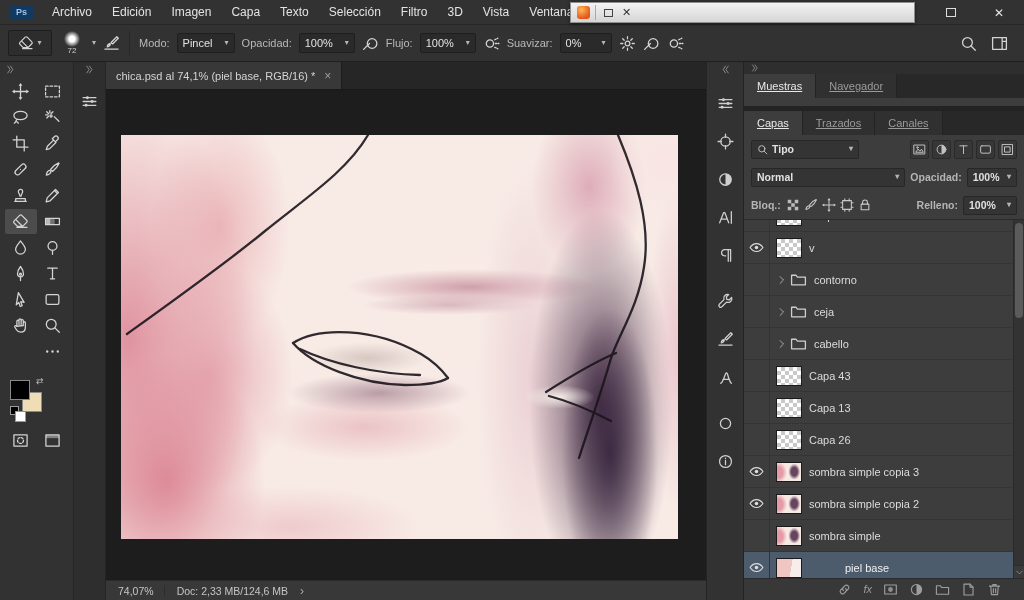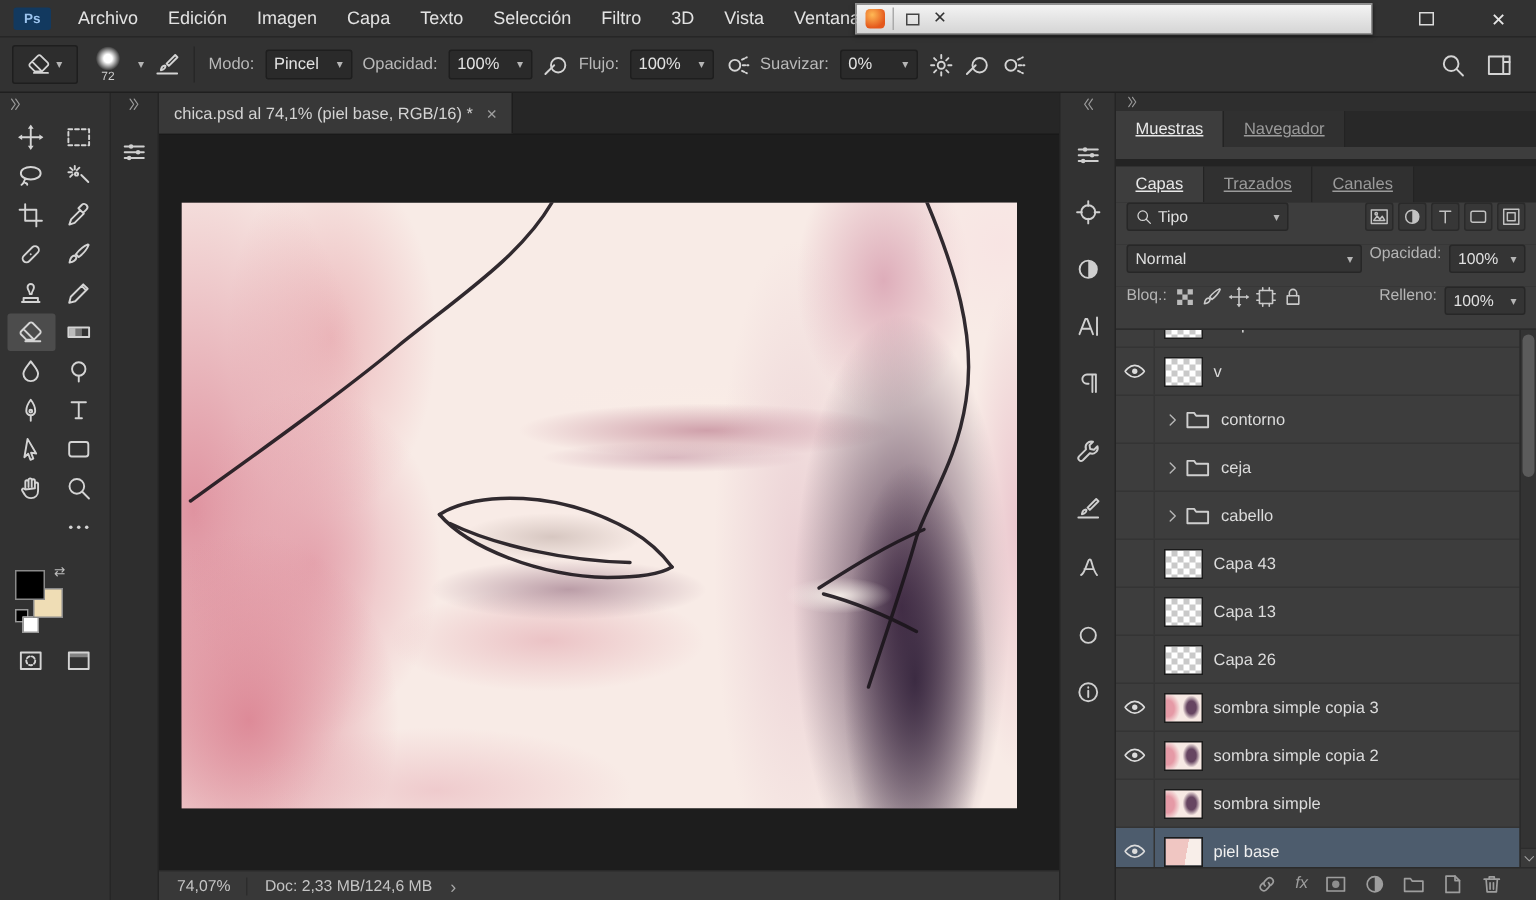--- a/index.html
+++ b/index.html
@@ -98,22 +98,22 @@
   
   .panels{ width:280px; background:#2b2b2b; display:flex; flex-direction:column; position:relative;}
   .panels-head{ height:12px; background:#2e2e2e; display:flex; align-items:center; padding:0 6px;}
   .panels-head .icn{ width:10px; height:10px; color:#9a9a9a;}
   .panel-tabs{ display:flex; background:#282828; height:24px;}
   .panel-tab{ padding:11px 13px; display:flex; align-items:center; font-size:11px; color:#9b9b9b;
     background:#303030; border-right:1px solid #232323;text-decoration:underline;}
   .panel-tab.active{ background:#3d3d3d; color:#e9e9e9;}
   .panel-body-strip{ height:8px; background:#3d3d3d;}
   .panel-gap{ height:5px; background:#232323;}
-  .ctrl-row{ height:28px; background:#3d3d3d; display:flex; padding:0 7px; gap:5px;
-    font-size:10.5px; color:#b5b5b5;}
+  .ctrl-row{ height:28px; background:#3d3d3d; display:flex; align-items:center; padding:0 7px; gap:5px;
+    font-size:10.5px; color:#b5b5b5;font-weight:bold;}
   .p-dd{ background:#343434; border:1px solid #272727; border-radius:2px; height:19px; color:#e0e0e0;
     display:flex; align-items:center; justify-content:space-between; padding:0 5px; gap:4px; font-size:10.5px;}
   .filter-icons{ margin-left:auto; display:flex; gap:3px;}
   .small-btn{ width:19px; height:19px; display:flex; align-items:center; justify-content:center;
     background:#373737; border:1px solid #2a2a2a; border-radius:2px;}
   .small-btn .icn{ width:13px; height:13px; color:#c2c2c2;}
   .lock-icons{ display:flex; gap:4px;}
   .lock-icons .icn{ width:14px; height:14px; color:#c9c9c9;}
   .push-right{ margin-left:auto;}
 
@@ -128,21 +128,21 @@
   .foldico{ width:17px; height:17px; color:#cfcfcf; margin-right:7px;}
   .thumb{ width:26px; height:20px; margin:0 7px 0 6px; border:1px solid #1b1b1b; flex:none; background:#fff;}
   .thumb.checker{ background-image:conic-gradient(#c9c9c9 0 25%, #ffffff 0 50%, #c9c9c9 0 75%, #ffffff 0);
     background-size:8px 8px;}
   .thumb.face{ background:
     radial-gradient(ellipse 34% 62% at 72% 48%, #664561 0 38%, rgba(102,69,97,0) 72%),
     radial-gradient(ellipse 45% 75% at 6% 52%, #e59aa6 0 40%, rgba(229,154,166,0) 78%),
     #f7e9e4;}
   .thumb.skin{ background:linear-gradient(100deg, #f0c6c2 0 58%, #f8eee9 58%);}
   .layer-name{ font-size:11px; color:#dcdcdc; white-space:nowrap;}
-  .layer-row.selected .layer-name{ color:#f0f0f0;}
+  .layer-row.selected .layer-name{ color:#f0f0f0;margin-left:36px;}
 
   
   .vscroll{ position:absolute; right:0; top:0; bottom:0; width:11px; background:#333333; border-left:1px solid #2a2a2a;}
   .vscroll-thumb{ position:absolute; left:1px; right:1px; top:3px; height:95px; background:#5b5b5b; border-radius:4px;}
   .vscroll-arrow{ position:absolute; left:0; right:0; bottom:0; height:13px; display:flex; align-items:center; justify-content:center;
     background:#3a3a3a; border-top:1px solid #2c2c2c;}
   .vscroll-arrow .icn{ width:9px; height:9px; color:#a5a5a5;}
 
   
   .layers-footer{ height:22px; background:#383838; border-top:1px solid #2b2b2b; display:flex; align-items:center;

